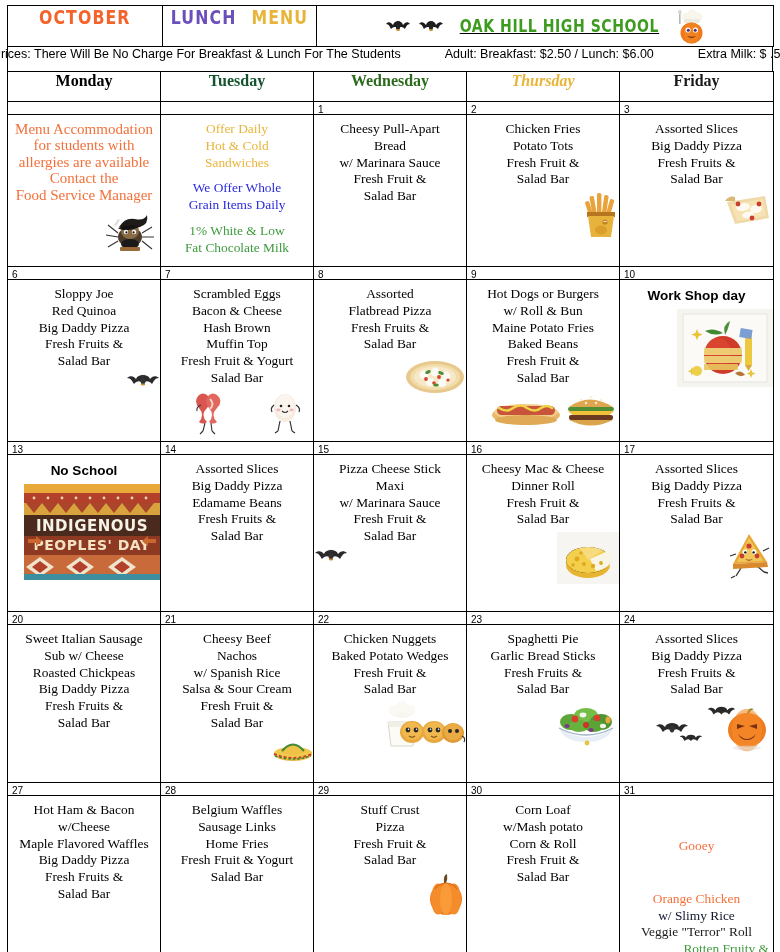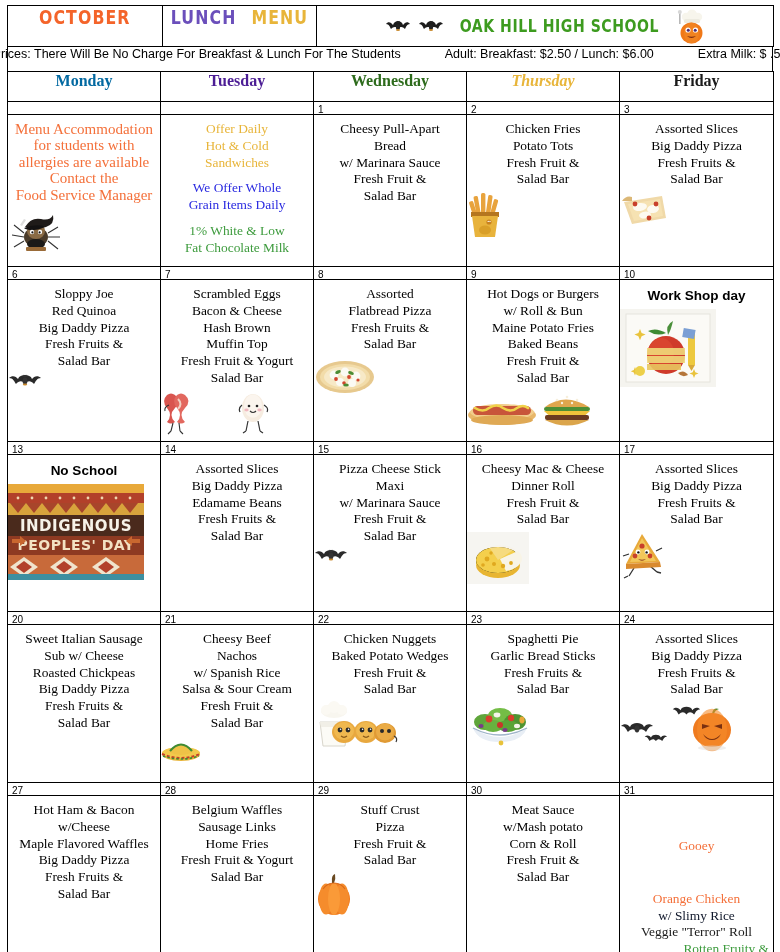--- a/index.html
+++ b/index.html
@@ -57,20 +57,21 @@
     color: #3d9b1f;
     font-size: 17px;
     letter-spacing: 0.6px;
   }
   .hdr-school-cell {
     display: flex;
     align-items: center;
     justify-content: center;
     gap: 7px;
     height: 40px;
+    text-decoration: underline;
   }
   .bat {
     display: inline-block;
     width: 26px;
     height: 13px;
     position: relative;
   }
   .bat svg { display:block; }
   .pumpkin-chef {
     width: 30px;
@@ -98,22 +99,22 @@
 
   
   .dow-row td {
     height: 29px;
     vertical-align: middle;
     text-align: center;
     font-weight: bold;
     font-size: 16px;
     font-family: "Liberation Serif", serif;
   }
-  .dow-mon { color: #0369a1; }
-  .dow-tue { color: #4c1d95; text-align: right; }
+  .dow-mon { color: #000000; }
+  .dow-tue { color: #14532d; text-align: right; }
   .dow-wed { color: #2d6b1c; }
   .dow-thu { color: #e8b53a; font-style: italic; }
   .dow-fri { color: #1a1a1a; }
 
   
   .daynum {
     font-family: "Liberation Sans", sans-serif;
     font-size: 10px;
     padding: 2px 0 0 4px;
     line-height: 11px;
@@ -133,21 +134,21 @@
   }
   .daybody.bold-sans {
     font-family: "Liberation Sans", sans-serif;
     font-weight: bold;
     font-size: 13.5px;
     padding-top: 8px;
   }
   .menu-line { display: block; }
   .art {
     margin-top: 2px;
-    text-align: left;
+    text-align: right;
     line-height: 0;
   }
   .art.inline-left { text-align: left; }
 
   
   .intro-orange {
     color: #f4703a;
     font-size: 15px;
     line-height: 16.4px;
   }
@@ -811,21 +812,21 @@
       <ellipse cx="20" cy="26" rx="16" ry="16" fill="#ef7b1f"></ellipse>
       <ellipse cx="12" cy="26" rx="7" ry="15.5" fill="#f58c2c"></ellipse>
       <ellipse cx="28" cy="26" rx="7" ry="15.5" fill="#f58c2c"></ellipse>
       <ellipse cx="20" cy="26" rx="6" ry="16" fill="#fa9a38"></ellipse>
       <path d="M9 16 q4 -6 11 -6 q7 0 11 6" fill="none" stroke="#d8691a" stroke-width="1.2"></path>
     </svg></div>
           </td>
           <td>
             <div class="daynum">30</div>
             <div class="daybody">
-              <span class="menu-line">Meat Sauce</span>
+              <span class="menu-line">Corn Loaf</span>
               <span class="menu-line">w/Mash potato</span>
               <span class="menu-line">Corn &amp; Roll</span>
               <span class="menu-line">Fresh Fruit &amp;</span>
               <span class="menu-line">Salad Bar</span>
             </div>
           </td>
           <td>
             <div class="daynum">31</div>
             <div class="daybody">
               <span class="menu-line hw-orange">Gooey</span>

